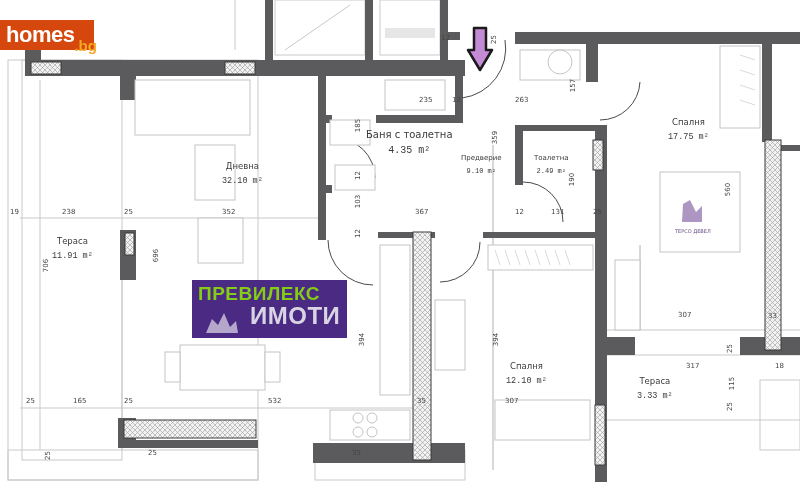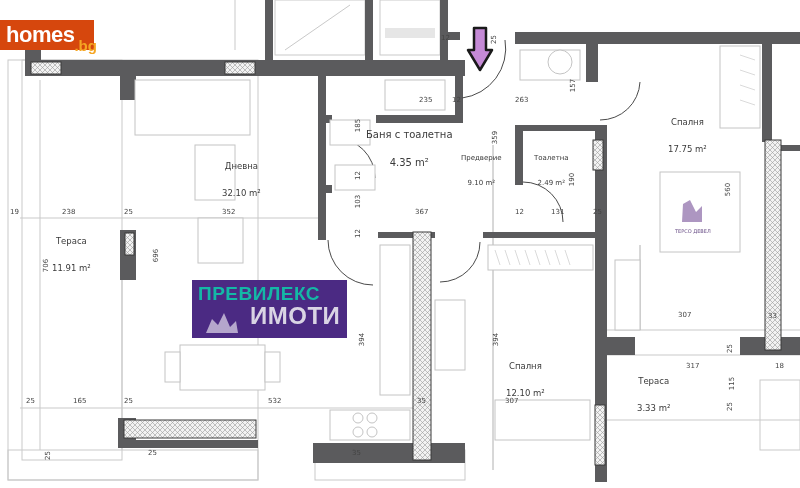--- a/index.html
+++ b/index.html
@@ -7,28 +7,28 @@
   .stage { position: relative; width: 768px; height: 488px; background: #fff; }
   svg.plan { position: absolute; left: 0; top: 0; }
   .wall { fill: #5b5b5d; }
   .hatch { fill: url(#xhatch); stroke: #3a3a3a; stroke-width: 1; }
   .thin { stroke: #c9c9c9; stroke-width: 1; fill: none; }
   .thin2 { stroke: #b0b0b0; stroke-width: 1; fill: none; }
   .door { stroke: #4a4a4a; stroke-width: 1; fill: none; }
   .furn { stroke: #c4c4c4; stroke-width: 1; fill: #fff; }
   .lbl { position: absolute; font-family: "DejaVu Sans", sans-serif; color: #333; white-space: nowrap; line-height: 1; }
   .room { font-size: 8.5px; color: #3a3a3a; text-align: center; }
-  .room .area { display: block; margin-top: 18px; }
+  .room .area { display: block; margin-top: 6px; font-family: Liberation Mono, monospace; }
   .dim { font-size: 7px; color: #444; }
   .vdim { transform: rotate(-90deg); transform-origin: center; }
   .logo-homes { position: absolute; left: 0; top: 20px; width: 94px; height: 30px; background: #d6470d; display: flex; align-items: center; padding-left: 6px; box-sizing: border-box; }
   .logo-homes .w { color: #fff; font-weight: bold; font-size: 22px; font-family: "Liberation Sans", sans-serif; letter-spacing: -0.5px; }
   .logo-homes .d { color: #f5a623; font-weight: bold; font-size: 15px; font-family: "Liberation Sans", sans-serif; margin-top: 20px; }
   .brand { position: absolute; left: 192px; top: 280px; width: 155px; height: 58px; background: #4b2a83; overflow: hidden; }
-  .brand .l1 { position: absolute; left: 6px; top: 3px; color: #14b8a6; font-size: 19px; font-weight: bold; font-family: "Liberation Sans", sans-serif; letter-spacing: 0.5px; }
+  .brand .l1 { position: absolute; left: 6px; top: 3px; color: #84cc16; font-size: 19px; font-weight: bold; font-family: "Liberation Sans", sans-serif; letter-spacing: 0.5px; }
   .brand .l2 { position: absolute; left: 58px; top: 22px; color: #d9d4e4; font-size: 24px; font-weight: bold; font-family: "Liberation Sans", sans-serif; letter-spacing: 0.5px; }
   .wm { position: absolute; left: 663px; top: 198px; width: 60px; height: 44px; }
   .wm .t { position: absolute; left: 12px; top: 30px; font-size: 5px; color: #6a4f87; }
 </style>
 </head>
 <body>
 
 <div class="stage">
 
 <svg class="plan" width="800" height="488" viewBox="0 0 800 488">

